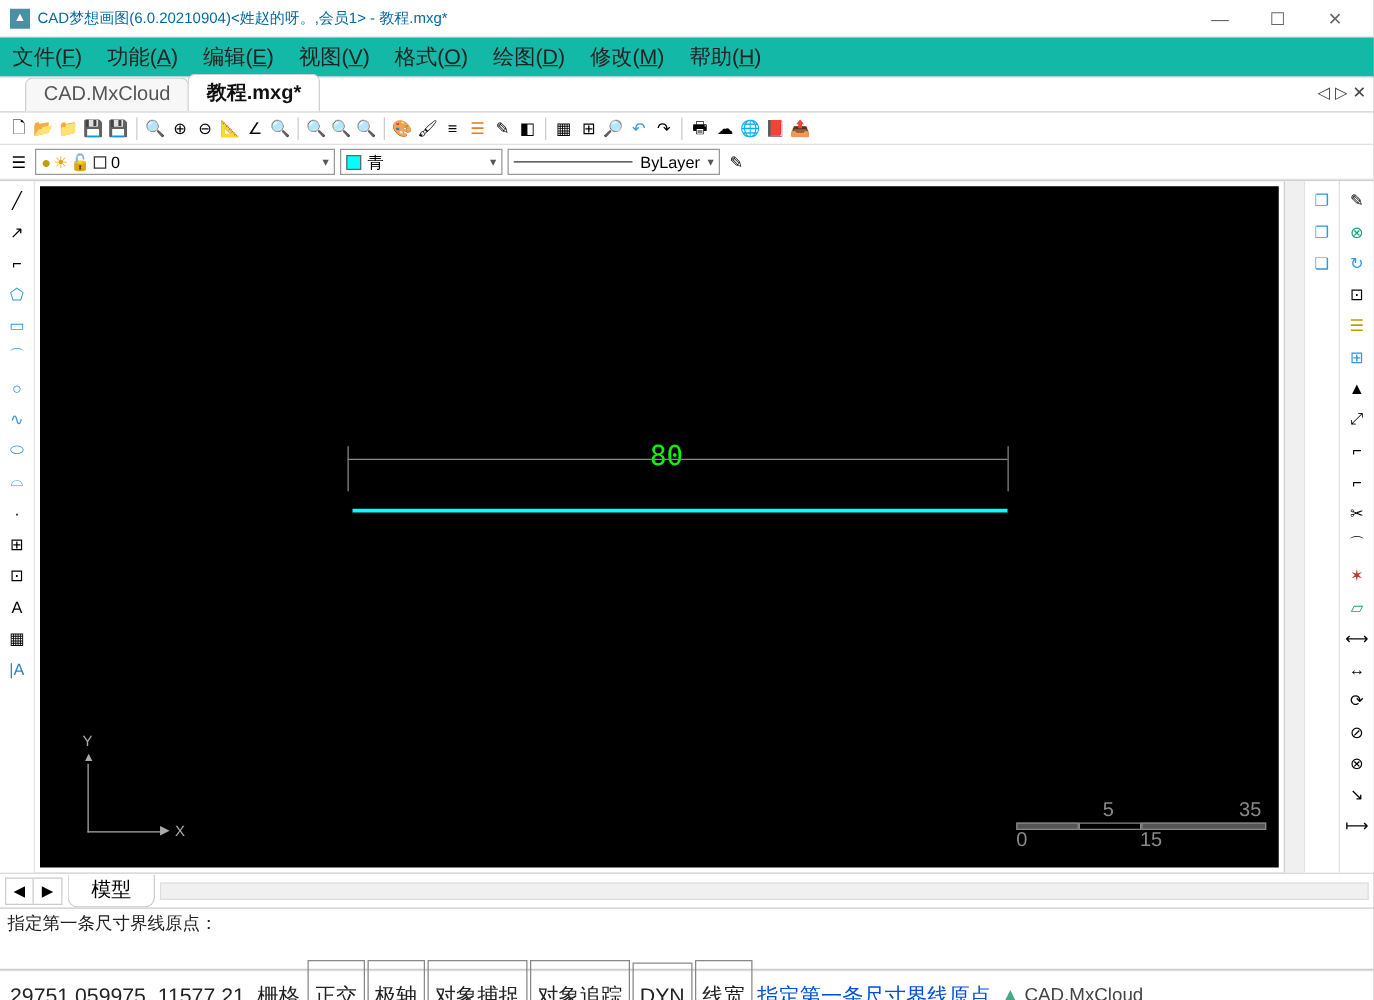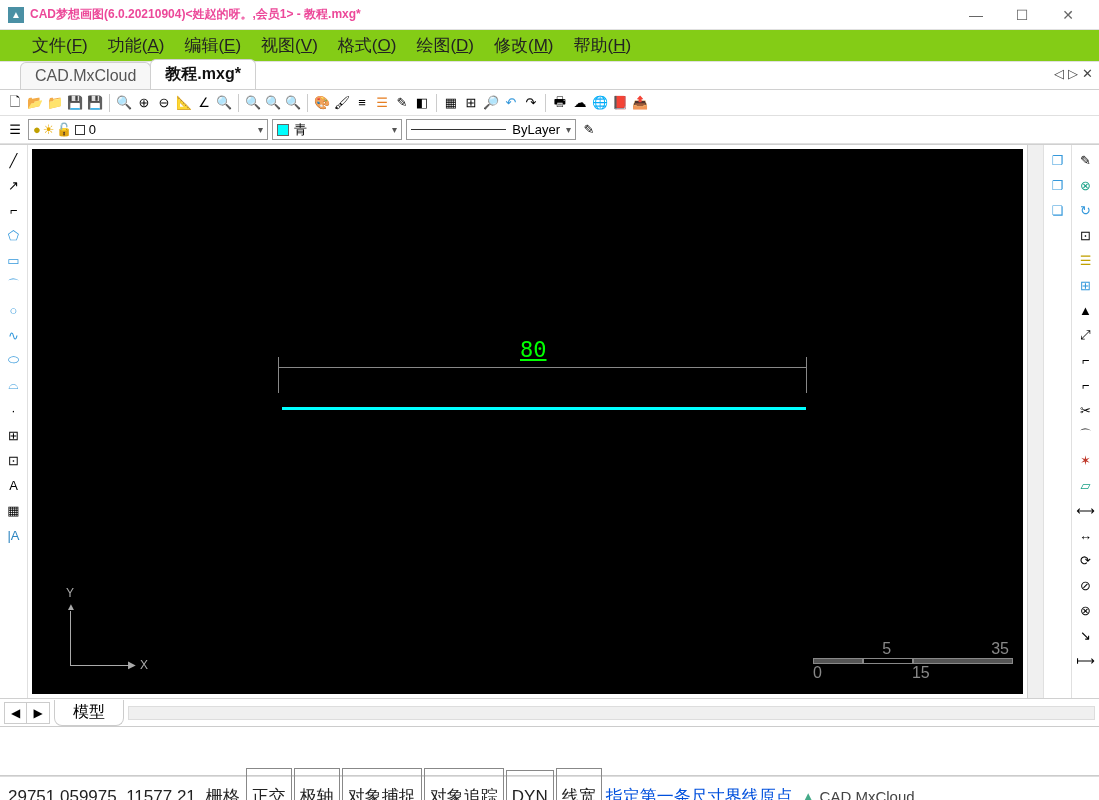--- a/index.html
+++ b/index.html
@@ -1,26 +1,26 @@
 <!DOCTYPE html>
 <html><head>
 <meta charset="utf-8">
 <style>
 * { margin: 0; padding: 0; box-sizing: border-box; font-family: "Microsoft YaHei", Arial, sans-serif; }
 body { width: 1099px; height: 800px; background: #f0f0f0; overflow: hidden; position: relative; }
 
 
 .title-bar { height: 30px; background: #fff; display: flex; align-items: center; padding: 0 8px; border-bottom: 1px solid #e0e0e0; }
 .title-bar .app-icon { width: 16px; height: 16px; background: #4a90a4; margin-right: 6px; display:flex; align-items:center; justify-content:center; color:white; font-size:10px; }
-.title-bar .title-text { font-size: 12px; color: #ec4899; flex: 1; font-weight: bold; }
+.title-bar .title-text { font-size: 12px; color: #0369a1; flex: 1; }
 .win-controls { display: flex; }
 .win-btn { width: 46px; height: 30px; display: flex; align-items: center; justify-content: center; font-size: 14px; color: #666; cursor: pointer; }
 
 
-.menu-bar { height: 32px; background: #84cc16; display: flex; align-items: center; padding: 0 22px; border-bottom: 1px solid #e0e0e0; }
+.menu-bar { height: 32px; background: #14b8a6; display: flex; align-items: center; padding: 0 0; border-bottom: 1px solid #e0e0e0; }
 .menu-item { padding: 4px 10px; font-size: 17px; color: #222; cursor: pointer; }
 .menu-item .h { text-decoration: underline; }
 
 
 .tab-bar { height: 28px; background: #fff; display: flex; align-items: flex-end; padding: 0 20px; position: relative; border-bottom: 1px solid #d0d0d0; }
 .doc-tab { padding: 4px 14px; font-size: 16px; color: #555; border: 1px solid #d0d0d0; border-bottom: none; border-radius: 6px 6px 0 0; margin-right: -1px; background: #f7f7f7; cursor: pointer; }
 .doc-tab.active { font-weight: bold; color: #111; background: #fff; }
 .tab-nav { position: absolute; right: 6px; top: 4px; font-size: 13px; color: #444; display: flex; gap: 4px; }
 .tab-nav span { cursor: pointer; }
 
@@ -189,21 +189,21 @@
     <div class="vt-icon">⊞</div>
     <div class="vt-icon">⊡</div>
     <div class="vt-icon">A</div>
     <div class="vt-icon">▦</div>
     <div class="vt-icon" style="color:#2e86c1">|A</div>
   </div>
 
   <div class="canvas-wrap">
     <div class="canvas">
 
-      <div class="dim-label" style="left:488px; top:188px;text-decoration:underline;">80</div>
+      <div class="dim-label" style="left:488px; top:204px;">80</div>
 
       <div class="dim-line" style="left:246px; top:218px; width:528px;"></div>
       <div class="dim-tick" style="left:246px; top:208px; height:36px;"></div>
       <div class="dim-tick" style="left:774px; top:208px; height:36px;"></div>
 
       <div class="main-line" style="left:250px; top:258px; width:524px;"></div>
 
       <div class="axis-y" style="left:38px; bottom:28px;"></div>
       <div class="axis-x" style="left:38px; bottom:28px;"></div>
       <div class="axis-arrow-y" style="left:34px; bottom:82px;">▲</div>
@@ -264,20 +264,21 @@
 <div class="model-tab-row">
   <div class="model-nav">
     <div class="model-nav-btn">◀</div>
     <div class="model-nav-btn">▶</div>
   </div>
   <div class="model-tab">模型</div>
   <div style="flex:1; height:14px; background:#f0f0f0; border:1px solid #ddd; margin:0 4px;"></div>
 </div>
 
 <div class="cmd-area">
+  <div class="cmd-line">指定第一条尺寸界线原点：</div>
 </div>
 
 <div class="status-bar">
   <div class="status-coord">29751.059975,  11577.21</div>
   <div style="padding:0 4px">栅格</div>
   <div class="status-btn">正交</div>
   <div class="status-btn">极轴</div>
   <div class="status-btn">对象捕捉</div>
   <div class="status-btn">对象追踪</div>
   <div class="status-btn">DYN</div>

